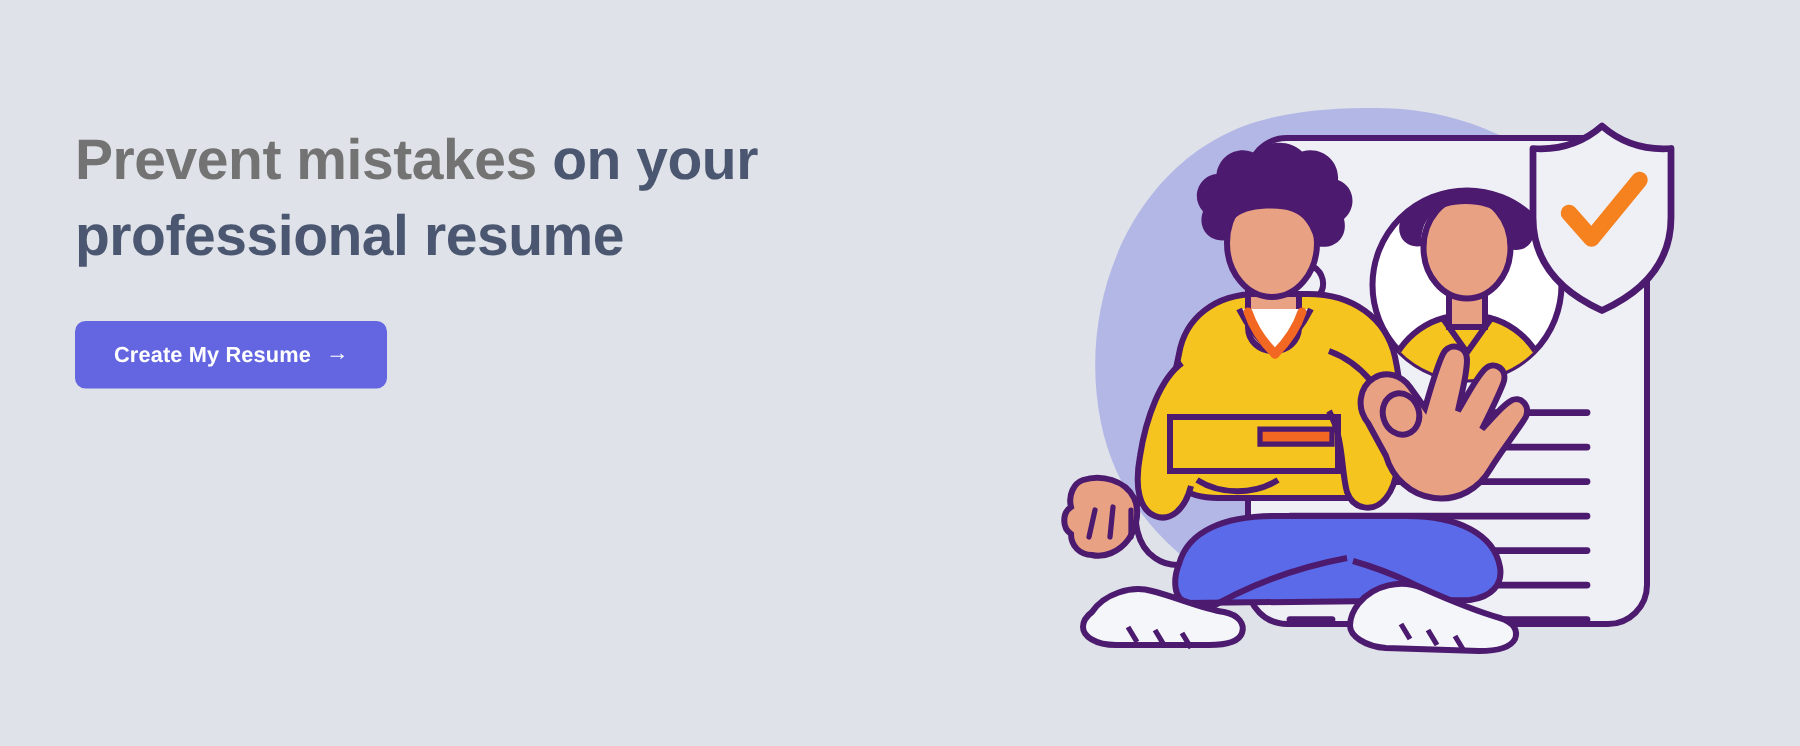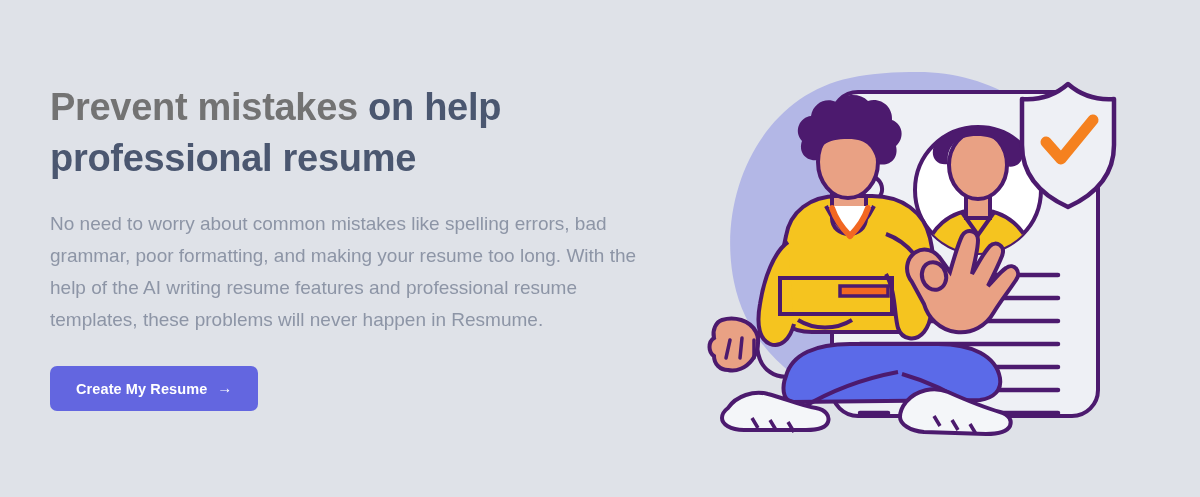--- a/index.html
+++ b/index.html
@@ -89,23 +89,22 @@
     width: 440px;
     height: 440px;
   }
 </style>
 </head>
 <body>
 
 <div class="hero">
 
   <div class="copy">
-    <h1 class="headline"><span class="accent">Prevent mistakes</span><span> on help professional resume</span></h1>
-
-    <p class="subcopy">No need to worry about common mistakes like spelling errors, bad grammar, poor formatting, and making your resume too long. With the help of the AI writing resume features and professional resume templates, these problems will never happen in Resmume.</p>
+    <h1 class="headline"><span class="accent">Prevent mistakes</span><span> on your professional resume</span></h1>
+
 
     <button class="cta">
       <span>Create My Resume</span>
       <span class="cta-arrow">→</span>
     </button>
   </div>
 
   <div class="illustration">
     <svg viewBox="0 0 440 440" xmlns="http://www.w3.org/2000/svg">
       <defs>

